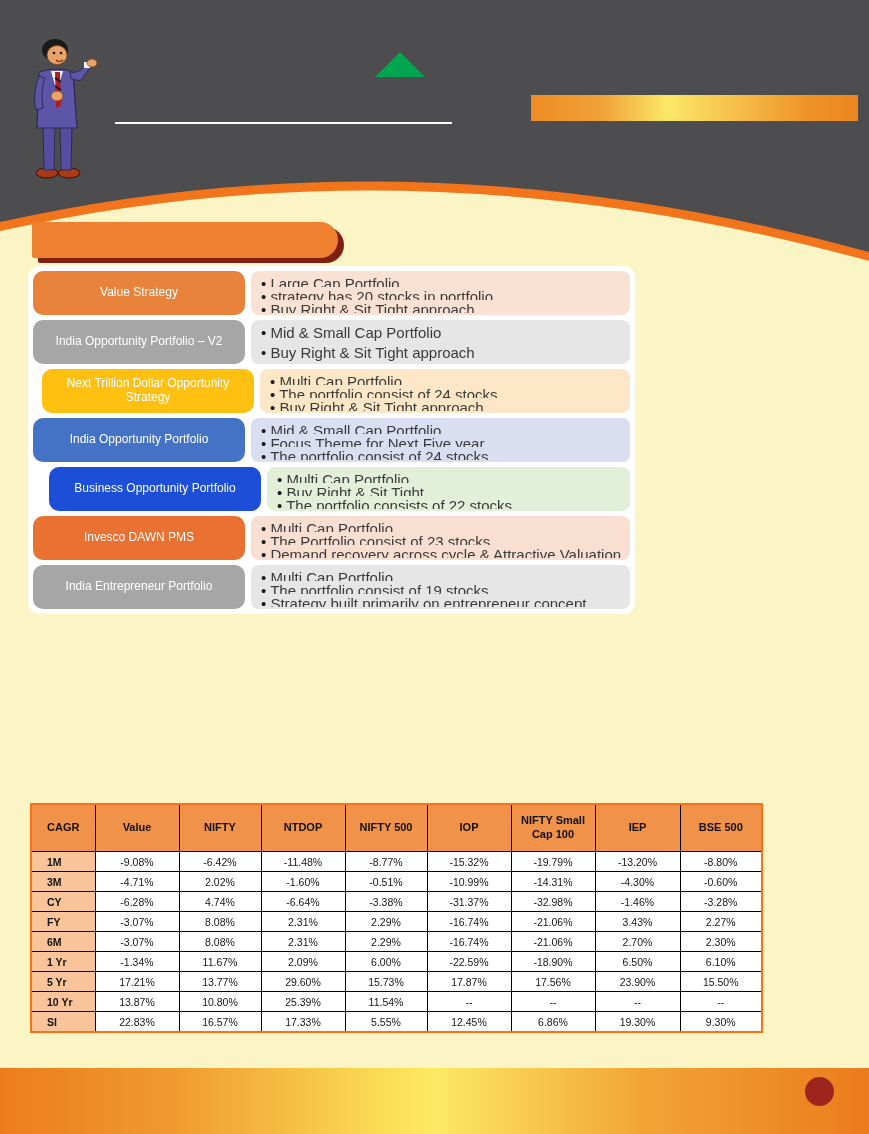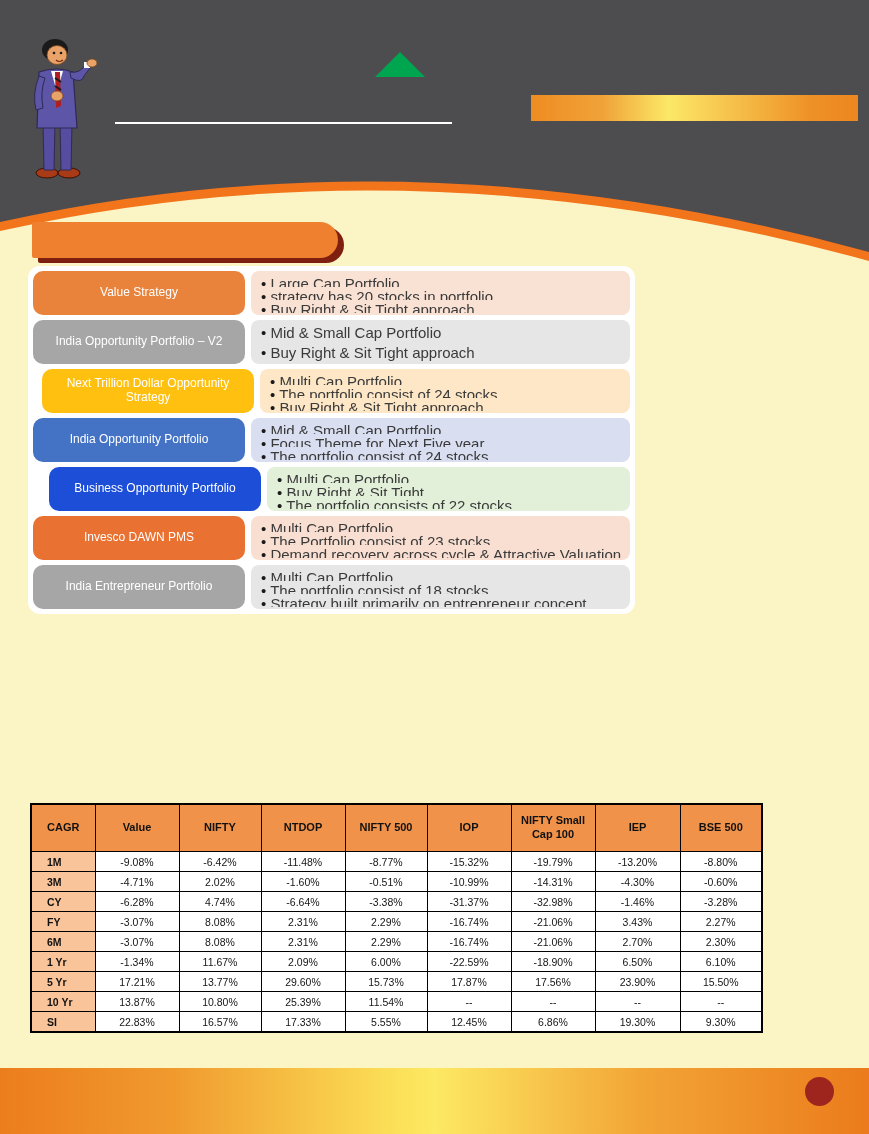--- a/index.html
+++ b/index.html
@@ -49,21 +49,21 @@
     padding:3px 6px 2px 10px;box-sizing:border-box;
     display:flex;flex-direction:column;justify-content:center;
   }
   .bullet{
     font-size:15px;line-height:1.38;color:#3a3a3a;
     white-space:nowrap;overflow:hidden;
   }
   .bullet::before{content:"• ";color:#1a1a1a;}
   
   .perf-table-wrap{position:absolute;left:30px;top:803px;}
-  table.perf{border-collapse:collapse;table-layout:fixed;width:686px;border:2px solid #000000;}
+  table.perf{border-collapse:collapse;table-layout:fixed;width:686px;border:2px solid #f97316;}
   table.perf th,table.perf td{border:1px solid #000;padding:0 2px;}
   table.perf thead th{
     height:46px;background:#F0924A;color:#111;
     font-size:11px;font-weight:bold;text-align:center;line-height:1.25;
   }
   table.perf tbody td{height:19px;background:#ffffff;font-size:10.5px;color:#141414;text-align:center;}
   table.perf tbody td.rowlabel{
     background:#F9C499;font-weight:bold;text-align:left;padding-left:15px;color:#111;
   }
   
@@ -168,21 +168,21 @@
         <div class="strategy-panel" style="background: rgb(249, 223, 210);">
           <div class="bullet">Multi Cap Portfolio</div>
           <div class="bullet">The Portfolio consist of 23 stocks</div>
           <div class="bullet">Demand recovery across cycle &amp; Attractive Valuation</div>
         </div>
       </div>
       <div class="strategy-row">
         <div class="strategy-label" style="background: rgb(166, 166, 166);">India Entrepreneur Portfolio</div>
         <div class="strategy-panel" style="background: rgb(231, 230, 230);">
           <div class="bullet">Multi Cap Portfolio</div>
-          <div class="bullet">The portfolio consist of 18 stocks.</div>
+          <div class="bullet">The portfolio consist of 19 stocks.</div>
           <div class="bullet">Strategy built primarily on entrepreneur concept.</div>
         </div>
       </div>
     </div>
 
   <div class="perf-table-wrap">
     <table class="perf">
       <colgroup>
         <col style="width:64px">
           <col style="width:84px">

